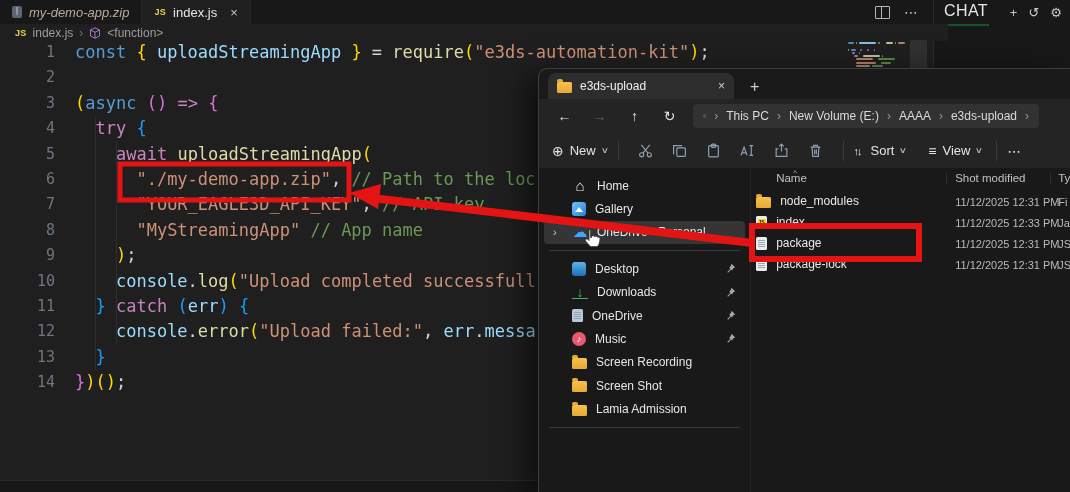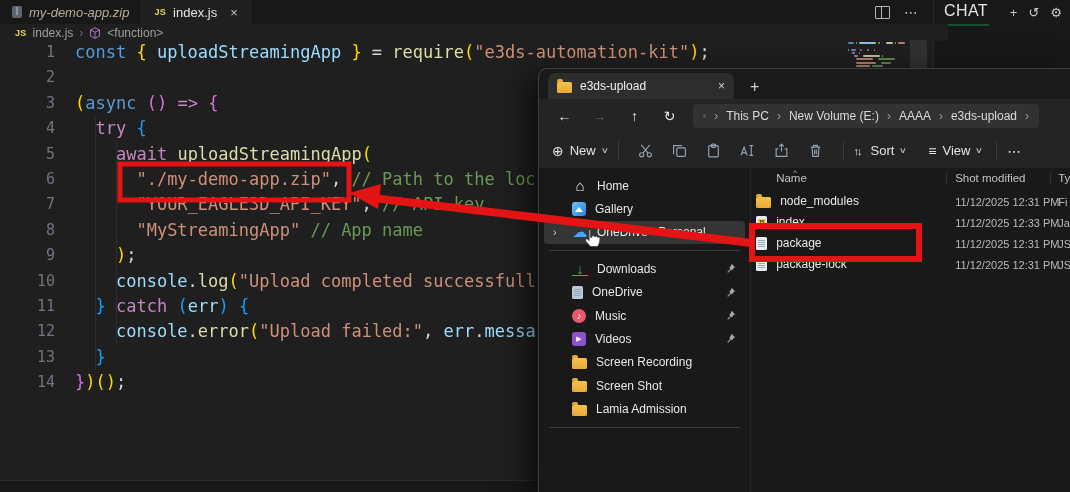--- a/index.html
+++ b/index.html
@@ -353,43 +353,43 @@
           </span>
           <span>Gallery</span>
         </div>
         <div class="xrow hl">
           <span class="chev">›</span>
           <span class="gi" style="color:#3ea6ff;font-size:15px">☁</span>
           <span>OneDrive - Personal</span>
         </div>
         <div class="xsep"></div>
         <div class="xrow">
+          <span class="i-sq" style="background:linear-gradient(#5fb2e8,#1f6db8)"></span>
+          <span>Desktop</span>
+          <span class="pinw"><svg width="11" height="11" viewBox="0 0 12 12">
+              <path d="M7.2.8l4 4-1.9.6-1.6 2.9-1.1-1.1-3.2 3.4-.9-.9 3.3-3.2-1.1-1.1L6.6 2.7z" fill="#a8a8a8"></path>
+            </svg></span>
+        </div>
+        <div class="xrow">
           <span class="gi" style="color:#46b258;font-weight:bold;border-bottom:1.5px solid #46b258;height:13px">↓</span>
           <span>Downloads</span>
           <span class="pinw"><svg width="11" height="11" viewBox="0 0 12 12">
               <path d="M7.2.8l4 4-1.9.6-1.6 2.9-1.1-1.1-3.2 3.4-.9-.9 3.3-3.2-1.1-1.1L6.6 2.7z" fill="#a8a8a8"></path>
             </svg></span>
         </div>
         <div class="xrow">
           <span class="i-doc" style="background:#b9c7d6"></span>
           <span>OneDrive</span>
           <span class="pinw"><svg width="11" height="11" viewBox="0 0 12 12">
               <path d="M7.2.8l4 4-1.9.6-1.6 2.9-1.1-1.1-3.2 3.4-.9-.9 3.3-3.2-1.1-1.1L6.6 2.7z" fill="#a8a8a8"></path>
             </svg></span>
         </div>
         <div class="xrow">
           <span class="i-cir" style="background:#e8596c">♪</span>
           <span>Music</span>
-          <span class="pinw"><svg width="11" height="11" viewBox="0 0 12 12">
-              <path d="M7.2.8l4 4-1.9.6-1.6 2.9-1.1-1.1-3.2 3.4-.9-.9 3.3-3.2-1.1-1.1L6.6 2.7z" fill="#a8a8a8"></path>
-            </svg></span>
-        </div>
-        <div class="xrow">
-          <span class="i-sq" style="background:#8d52c9;font-size:7px">▶</span>
-          <span>Videos</span>
           <span class="pinw"><svg width="11" height="11" viewBox="0 0 12 12">
               <path d="M7.2.8l4 4-1.9.6-1.6 2.9-1.1-1.1-3.2 3.4-.9-.9 3.3-3.2-1.1-1.1L6.6 2.7z" fill="#a8a8a8"></path>
             </svg></span>
         </div>
         <div class="xrow">
           <span class="i-folder"></span>
           <span>Screen Recording</span>
         </div>
         <div class="xrow">
           <span class="i-folder"></span>

